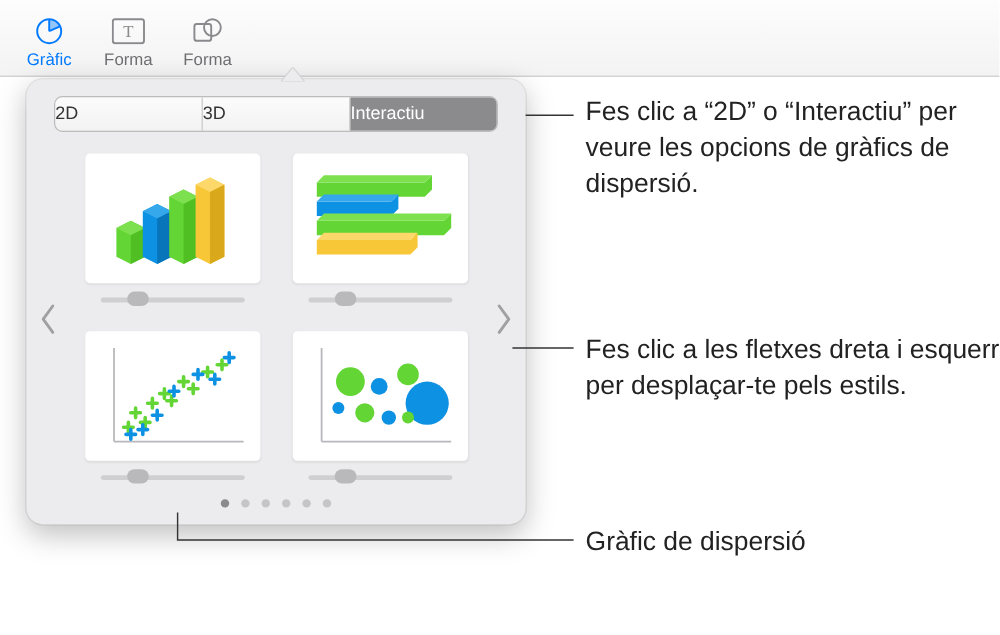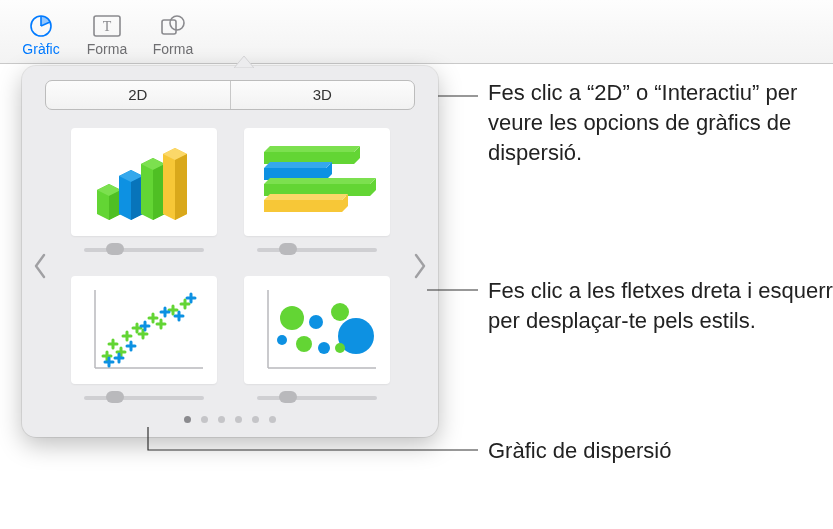--- a/index.html
+++ b/index.html
@@ -67,21 +67,21 @@
     width: 370px;
     margin: 0 auto;
     height: 30px;
     border-radius: 7px;
     background: linear-gradient(#fcfcfc, #f2f2f2);
     border: 1px solid #bcbcbc;
     overflow: hidden;
   }
   .seg {
     flex: 1;
-    text-align: center;
+    text-align: left;
     line-height: 28px;
     font-size: 15px;
     color: #333;
     border-right: 1px solid #c8c8c8;
   }
   .seg:last-child { border-right: none; }
   .seg.selected {
     background: #8b8b8d;
     color: #ffffff;
     border-right: none;
@@ -216,20 +216,21 @@
 <div class="popover">
   <div class="popover-tip">
     <svg width="20" height="12">
         <path d="M0 12 L10 0 L20 12 Z" fill="#ececee" stroke="#d3d3d5" stroke-width="1"></path>
       </svg>
   </div>
 
   <div class="segmented">
     <div class="seg">2D</div>
     <div class="seg">3D</div>
+    <div class="seg selected">Interactiu</div>
   </div>
 
   <div class="chart-area">
     <div class="nav-arrow nav-left">
       <svg width="14" height="26">
           <path d="M11 2 L3 13 L11 24" fill="none" stroke="currentColor" stroke-width="2.4" stroke-linecap="round" stroke-linejoin="round"></path>
         </svg>
     </div>
     <div class="nav-arrow nav-right">
       <svg width="14" height="26">

